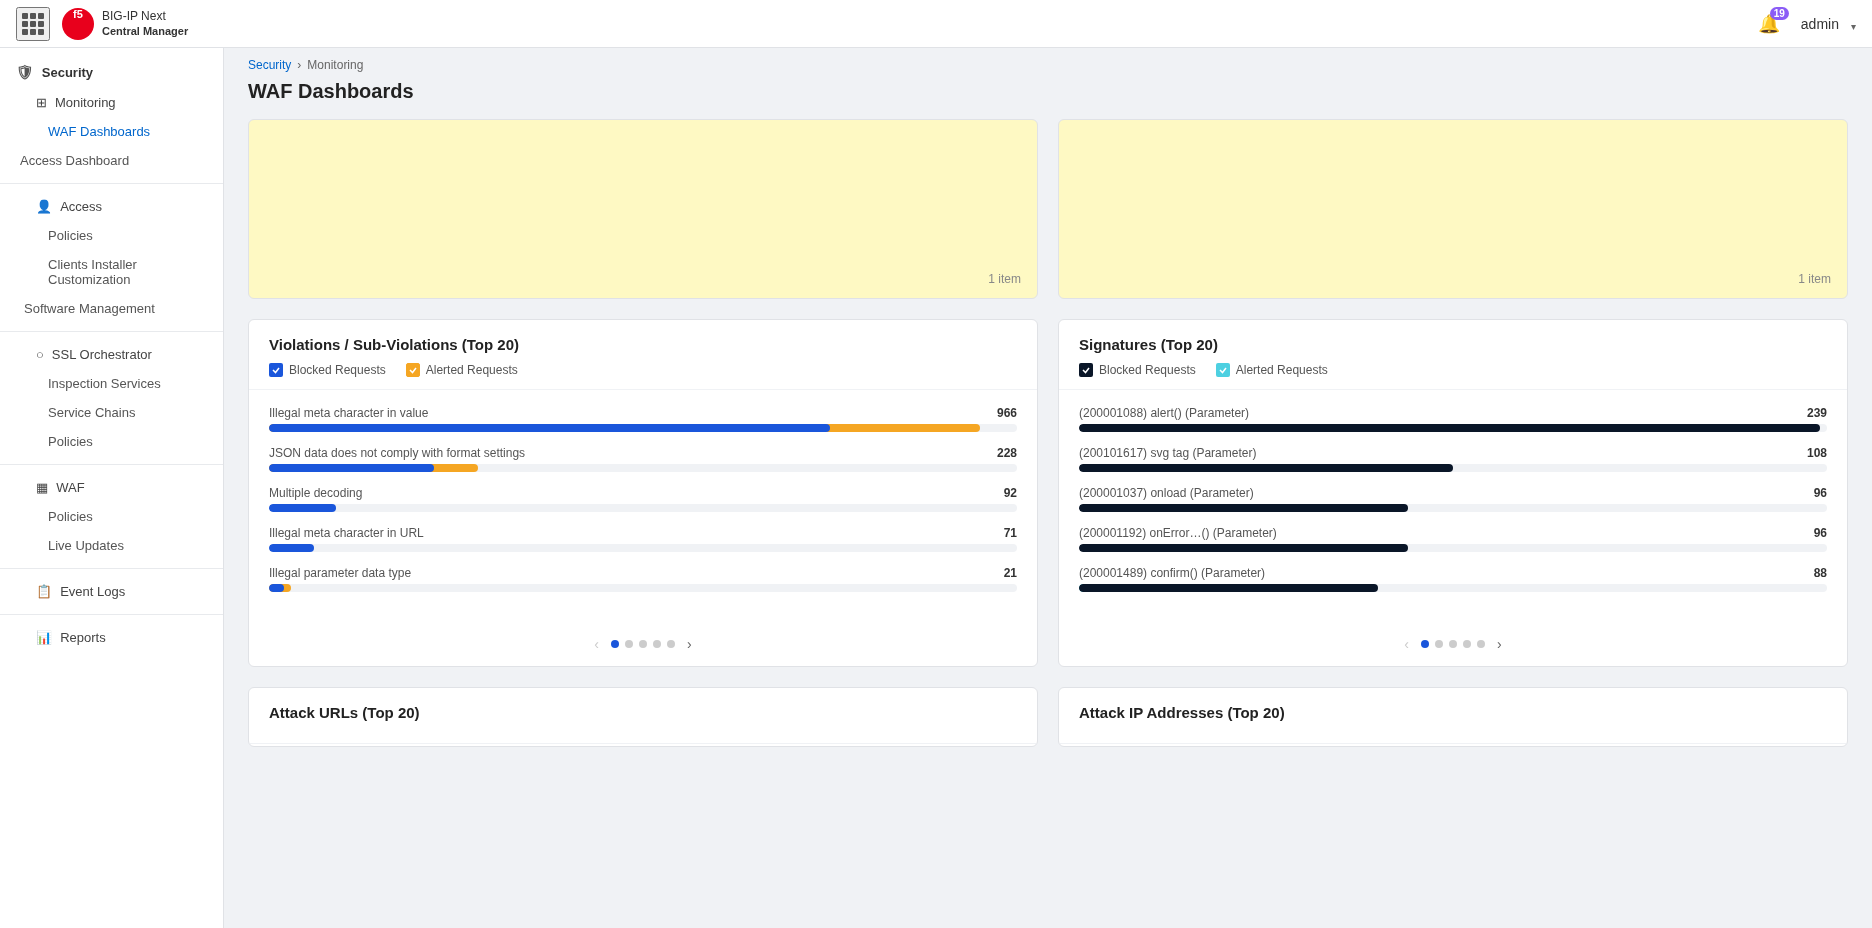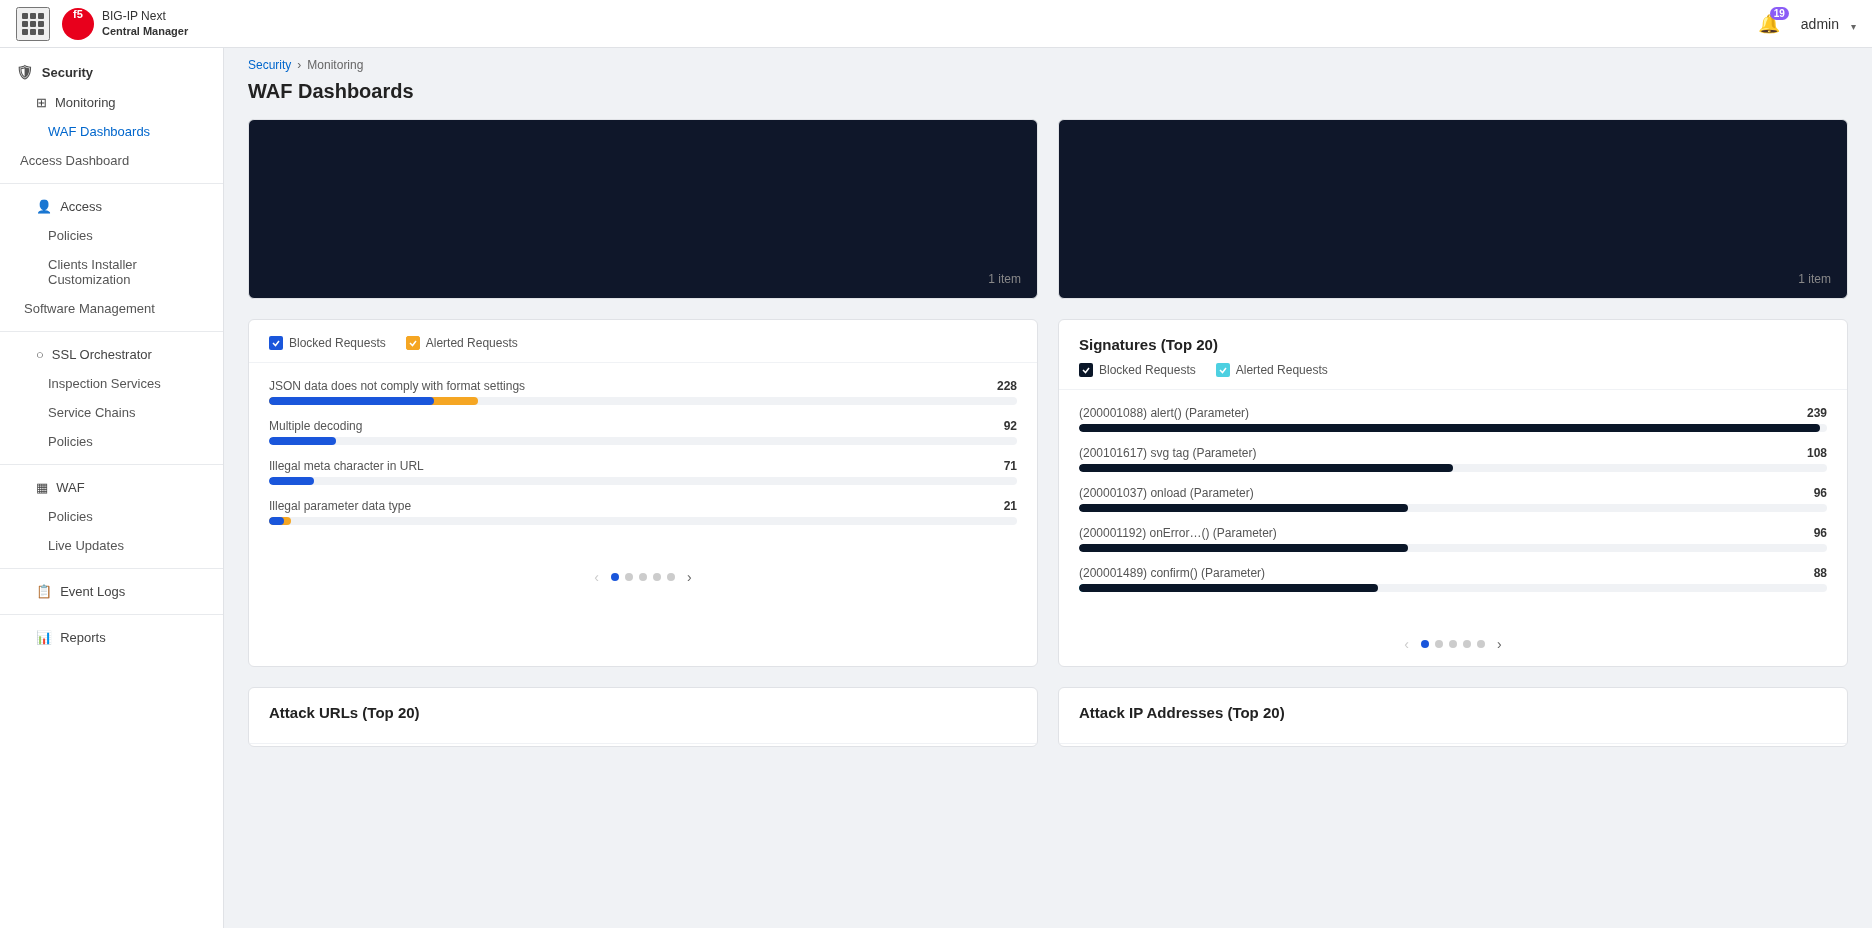--- a/index.html
+++ b/index.html
@@ -107,21 +107,21 @@
     }
     .page-dot.active { background: #1a56db; }
     .page-arrow {
       background: none; border: none; cursor: pointer;
       color: #666; font-size: 14px; padding: 2px 6px;
     }
     .page-arrow:disabled { color: #ccc; cursor: default; }
 
     
     .top-half-panel {
-      background: #0f172a; border: 1px solid #e0e2e6; border-radius: 6px;
+      background: #fef9c3; border: 1px solid #e0e2e6; border-radius: 6px;
       min-height: 180px; position: relative;
     }
     .top-half-item-count {
       position: absolute; bottom: 12px; right: 16px;
       font-size: 12px; color: #888;
     }
   </style>
 </head>
 <body>
 
@@ -257,20 +257,21 @@
       </div>
       <div class="top-half-panel">
         <div class="top-half-item-count">1 item</div>
       </div>
     </div>
 
     <div class="panels-row">
 
       <div class="panel">
         <div class="panel-header">
+          <div class="panel-title">Violations / Sub-Violations (Top 20)</div>
           <div class="panel-legend">
             <div class="legend-item">
               <div class="legend-checkbox blue">
                 <svg viewBox="0 0 10 10" fill="white">
                     <path d="M2 5l2.5 2.5L8 3" stroke="white" stroke-width="1.5" fill="none"></path>
                   </svg>
               </div>
               <span>Blocked Requests</span>
             </div>
             <div class="legend-item">
@@ -278,20 +279,30 @@
                 <svg viewBox="0 0 10 10" fill="white">
                     <path d="M2 5l2.5 2.5L8 3" stroke="white" stroke-width="1.5" fill="none"></path>
                   </svg>
               </div>
               <span>Alerted Requests</span>
             </div>
           </div>
         </div>
         <div class="panel-body">
 
+          <div class="bar-item">
+            <div class="bar-item-header">
+              <span class="bar-label">Illegal meta character in value</span>
+              <span class="bar-value">966</span>
+            </div>
+            <div class="bar-stacked" style="position:relative; height:8px; background:#f0f2f5; border-radius:4px; overflow:hidden;">
+              <div class="bar-fill yellow" style="width:95%; z-index:1;"></div>
+              <div class="bar-fill blue" style="width:75%; z-index:2;"></div>
+            </div>
+          </div>
 
           <div class="bar-item">
             <div class="bar-item-header">
               <span class="bar-label">JSON data does not comply with format settings</span>
               <span class="bar-value">228</span>
             </div>
             <div class="bar-stacked" style="position:relative; height:8px; background:#f0f2f5; border-radius:4px; overflow:hidden;">
               <div class="bar-fill yellow" style="width:28%; z-index:1;"></div>
               <div class="bar-fill blue" style="width:22%; z-index:2;"></div>
             </div>

